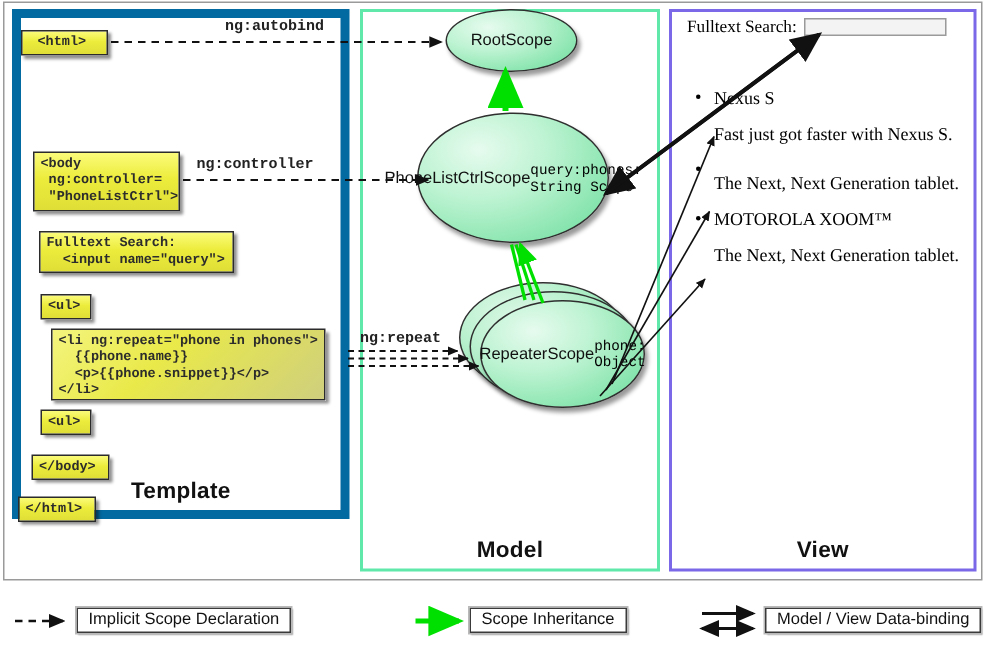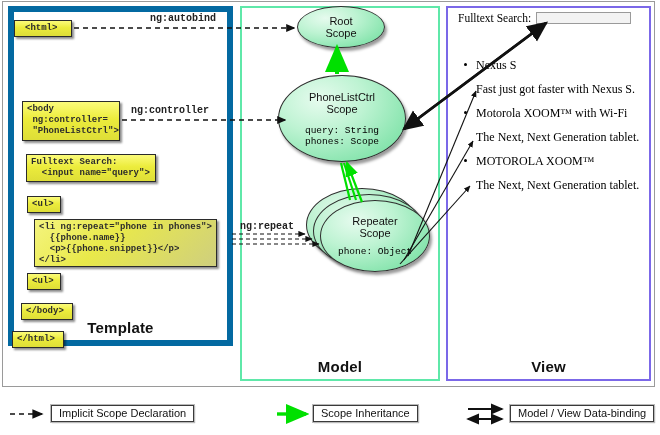--- a/index.html
+++ b/index.html
@@ -80,21 +80,20 @@
 
   
   .scope {
     position: absolute;
     box-sizing: border-box;
     border-radius: 50%;
     border: 1px solid #2f2f2f;
     background: radial-gradient(ellipse at 32% 28%, #e6fbee 0%, #bdf3d2 38%, #86e4ad 78%, #63cf93 100%);
     box-shadow: 2px 3px 3px rgba(0,0,0,.4);
     display: flex;
-    flex-direction: column;
     align-items: center;
     justify-content: center;
     text-align: center;
   }
   .scope-title {
     font-size: 11px;
     color: #111;
     line-height: 12px;
   }
   .scope-props {
@@ -286,21 +285,20 @@
       <li class="view-item">
         <span class="bullet"></span>
         <span>Nexus S</span>
       </li>
       <div style="height:9px"></div>
       <div class="view-snippet">Fast just got faster with Nexus S.</div>
       <div style="height:9px"></div>
 
       <li class="view-item">
         <span class="bullet"></span>
-        <span>Motorola XOOM™  with Wi-Fi</span>
       </li>
       <div style="height:9px"></div>
       <div class="view-snippet">The Next, Next Generation tablet.</div>
       <div style="height:9px"></div>
 
       <li class="view-item">
         <span class="bullet"></span>
         <span>MOTOROLA XOOM™</span>
       </li>
       <div style="height:9px"></div>

